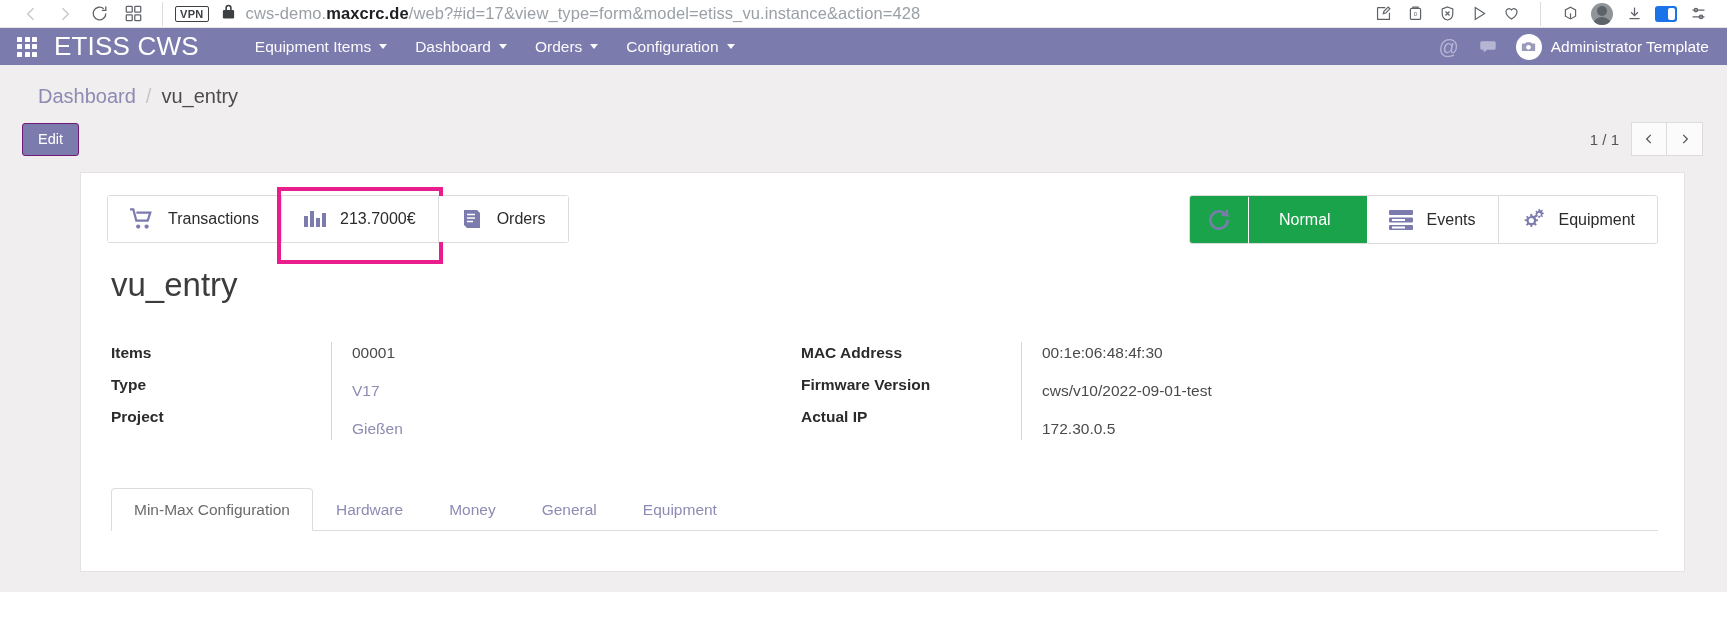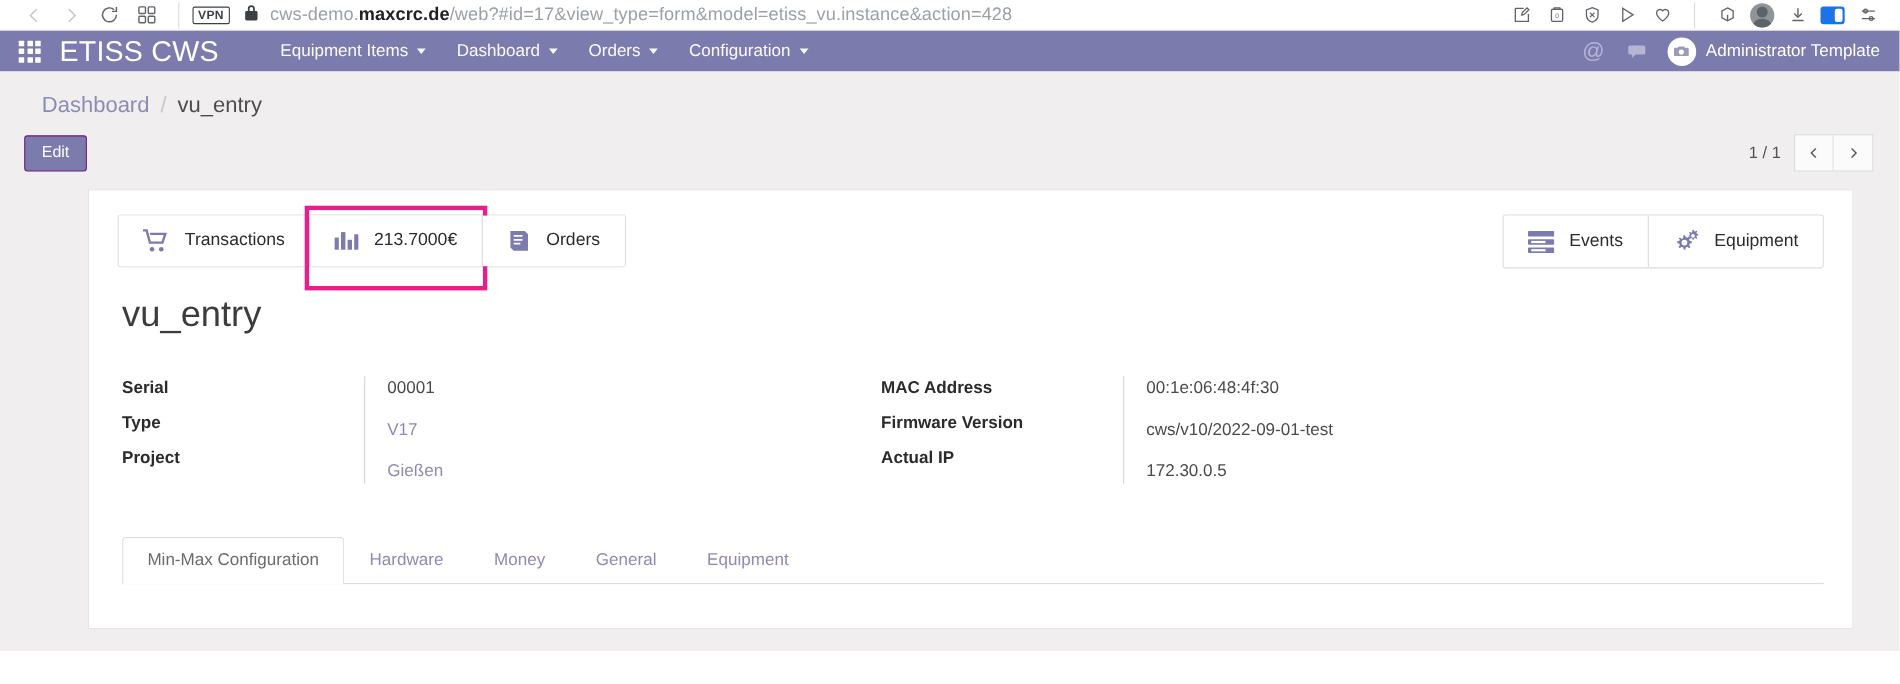--- a/index.html
+++ b/index.html
@@ -472,20 +472,29 @@
             <svg width="22" height="22" viewBox="0 0 22 22" fill="currentColor">
                 <path d="M3 2h13l3 3v15H6l-3-3z"></path>
                 <path d="M6 6.5h8M6 10h8M6 13.5h6" stroke="#ffffff" stroke-width="1.6"></path>
               </svg>
           </span>
           <span>Orders</span>
         </div>
       </div>
 
       <div class="right-group">
+        <div class="status-btn">
+          <span class="status-refresh">
+            <svg width="26" height="26" viewBox="0 0 24 24" fill="none" stroke="currentColor" stroke-width="2.4">
+                <path d="M20 12a8 8 0 1 1-2.6-5.9"></path>
+                <polyline points="19 2.5 19.6 7.6 14.5 7.2"></polyline>
+              </svg>
+          </span>
+          <span class="status-label">Normal</span>
+        </div>
         <div class="stat-btn">
           <span class="ico">
             <svg width="24" height="20" viewBox="0 0 24 20" fill="currentColor">
                 <rect x="0" y="0" width="24" height="5" rx="1"></rect>
                 <rect x="0" y="7.5" width="24" height="5" rx="1"></rect>
                 <rect x="0" y="15" width="24" height="5" rx="1"></rect>
                 <rect x="3" y="9" width="13" height="2" fill="#ffffff"></rect>
                 <rect x="3" y="16.5" width="13" height="2" fill="#ffffff"></rect>
               </svg>
           </span>
@@ -505,21 +514,21 @@
       </div>
 
     </div>
 
     <h1 class="title">vu_entry</h1>
 
     <div class="fields">
 
       <div class="field-col left">
         <div class="labels">
-          <div class="f-label">Serial</div>
+          <div class="f-label">Items</div>
           <div class="f-label">Type</div>
           <div class="f-label">Project</div>
         </div>
         <div class="values">
           <div class="f-value">00001</div>
           <div class="f-value link">V17</div>
           <div class="f-value link">Gießen</div>
         </div>
       </div>
 

